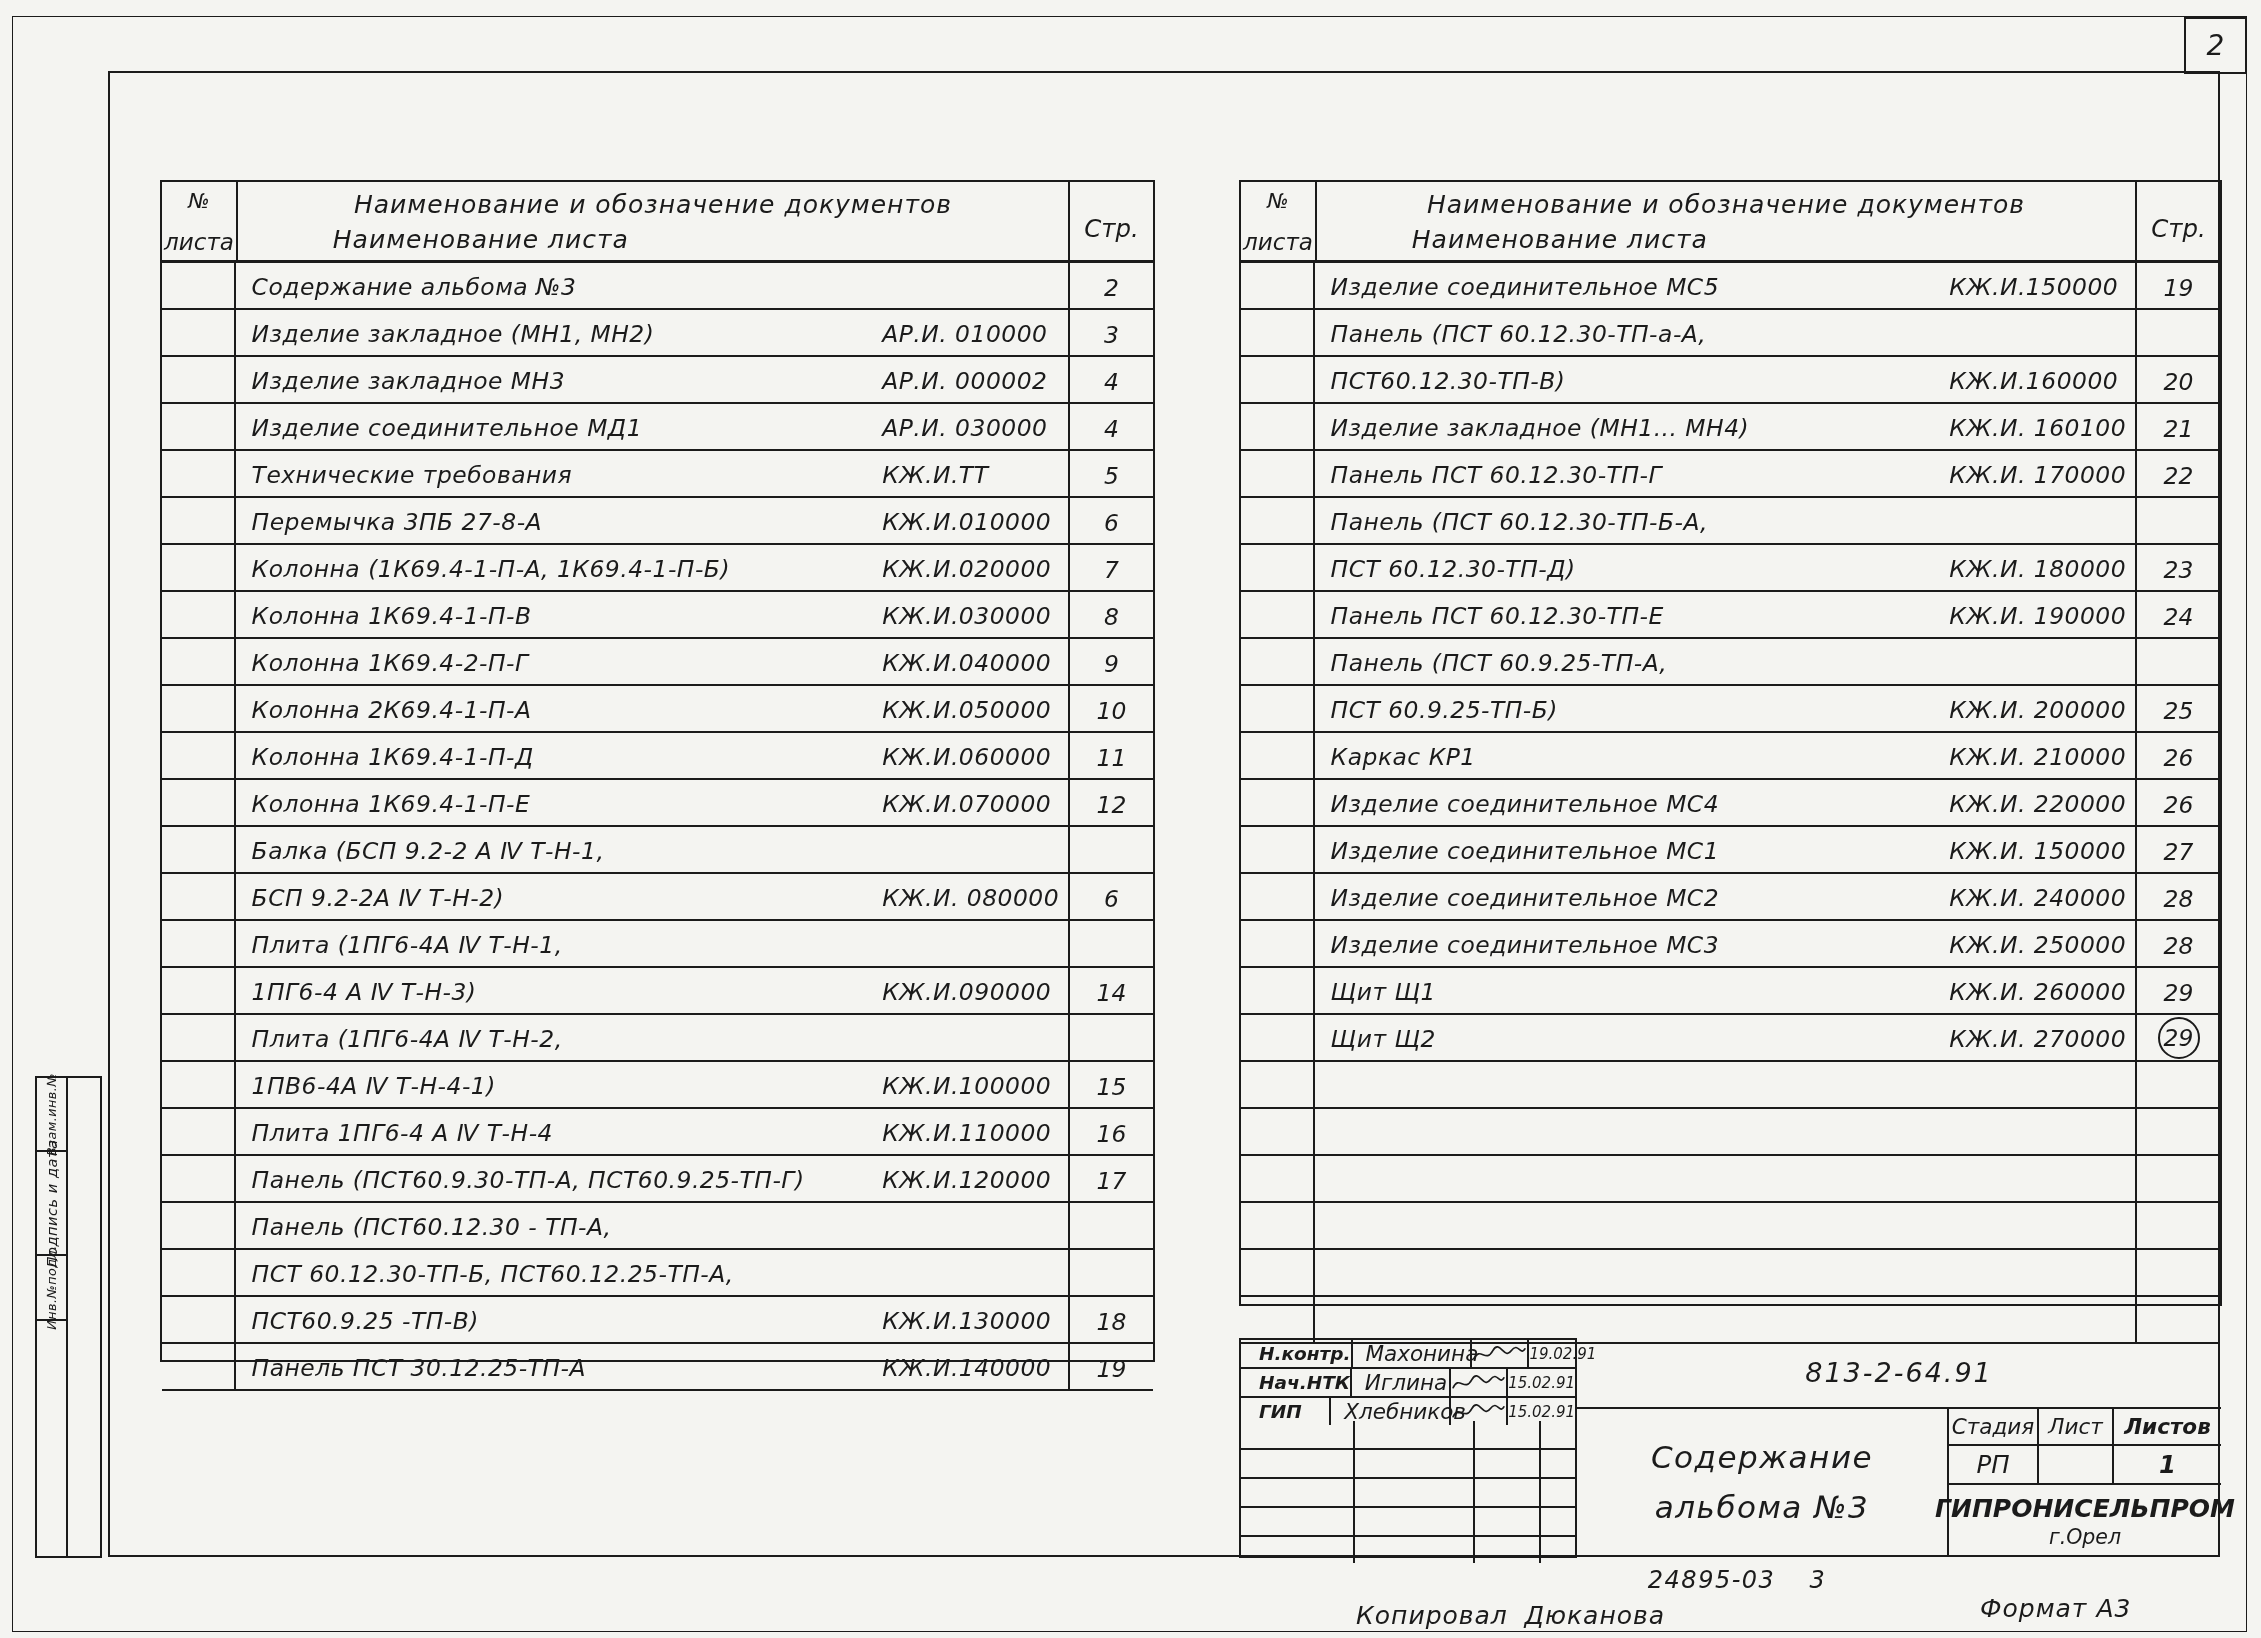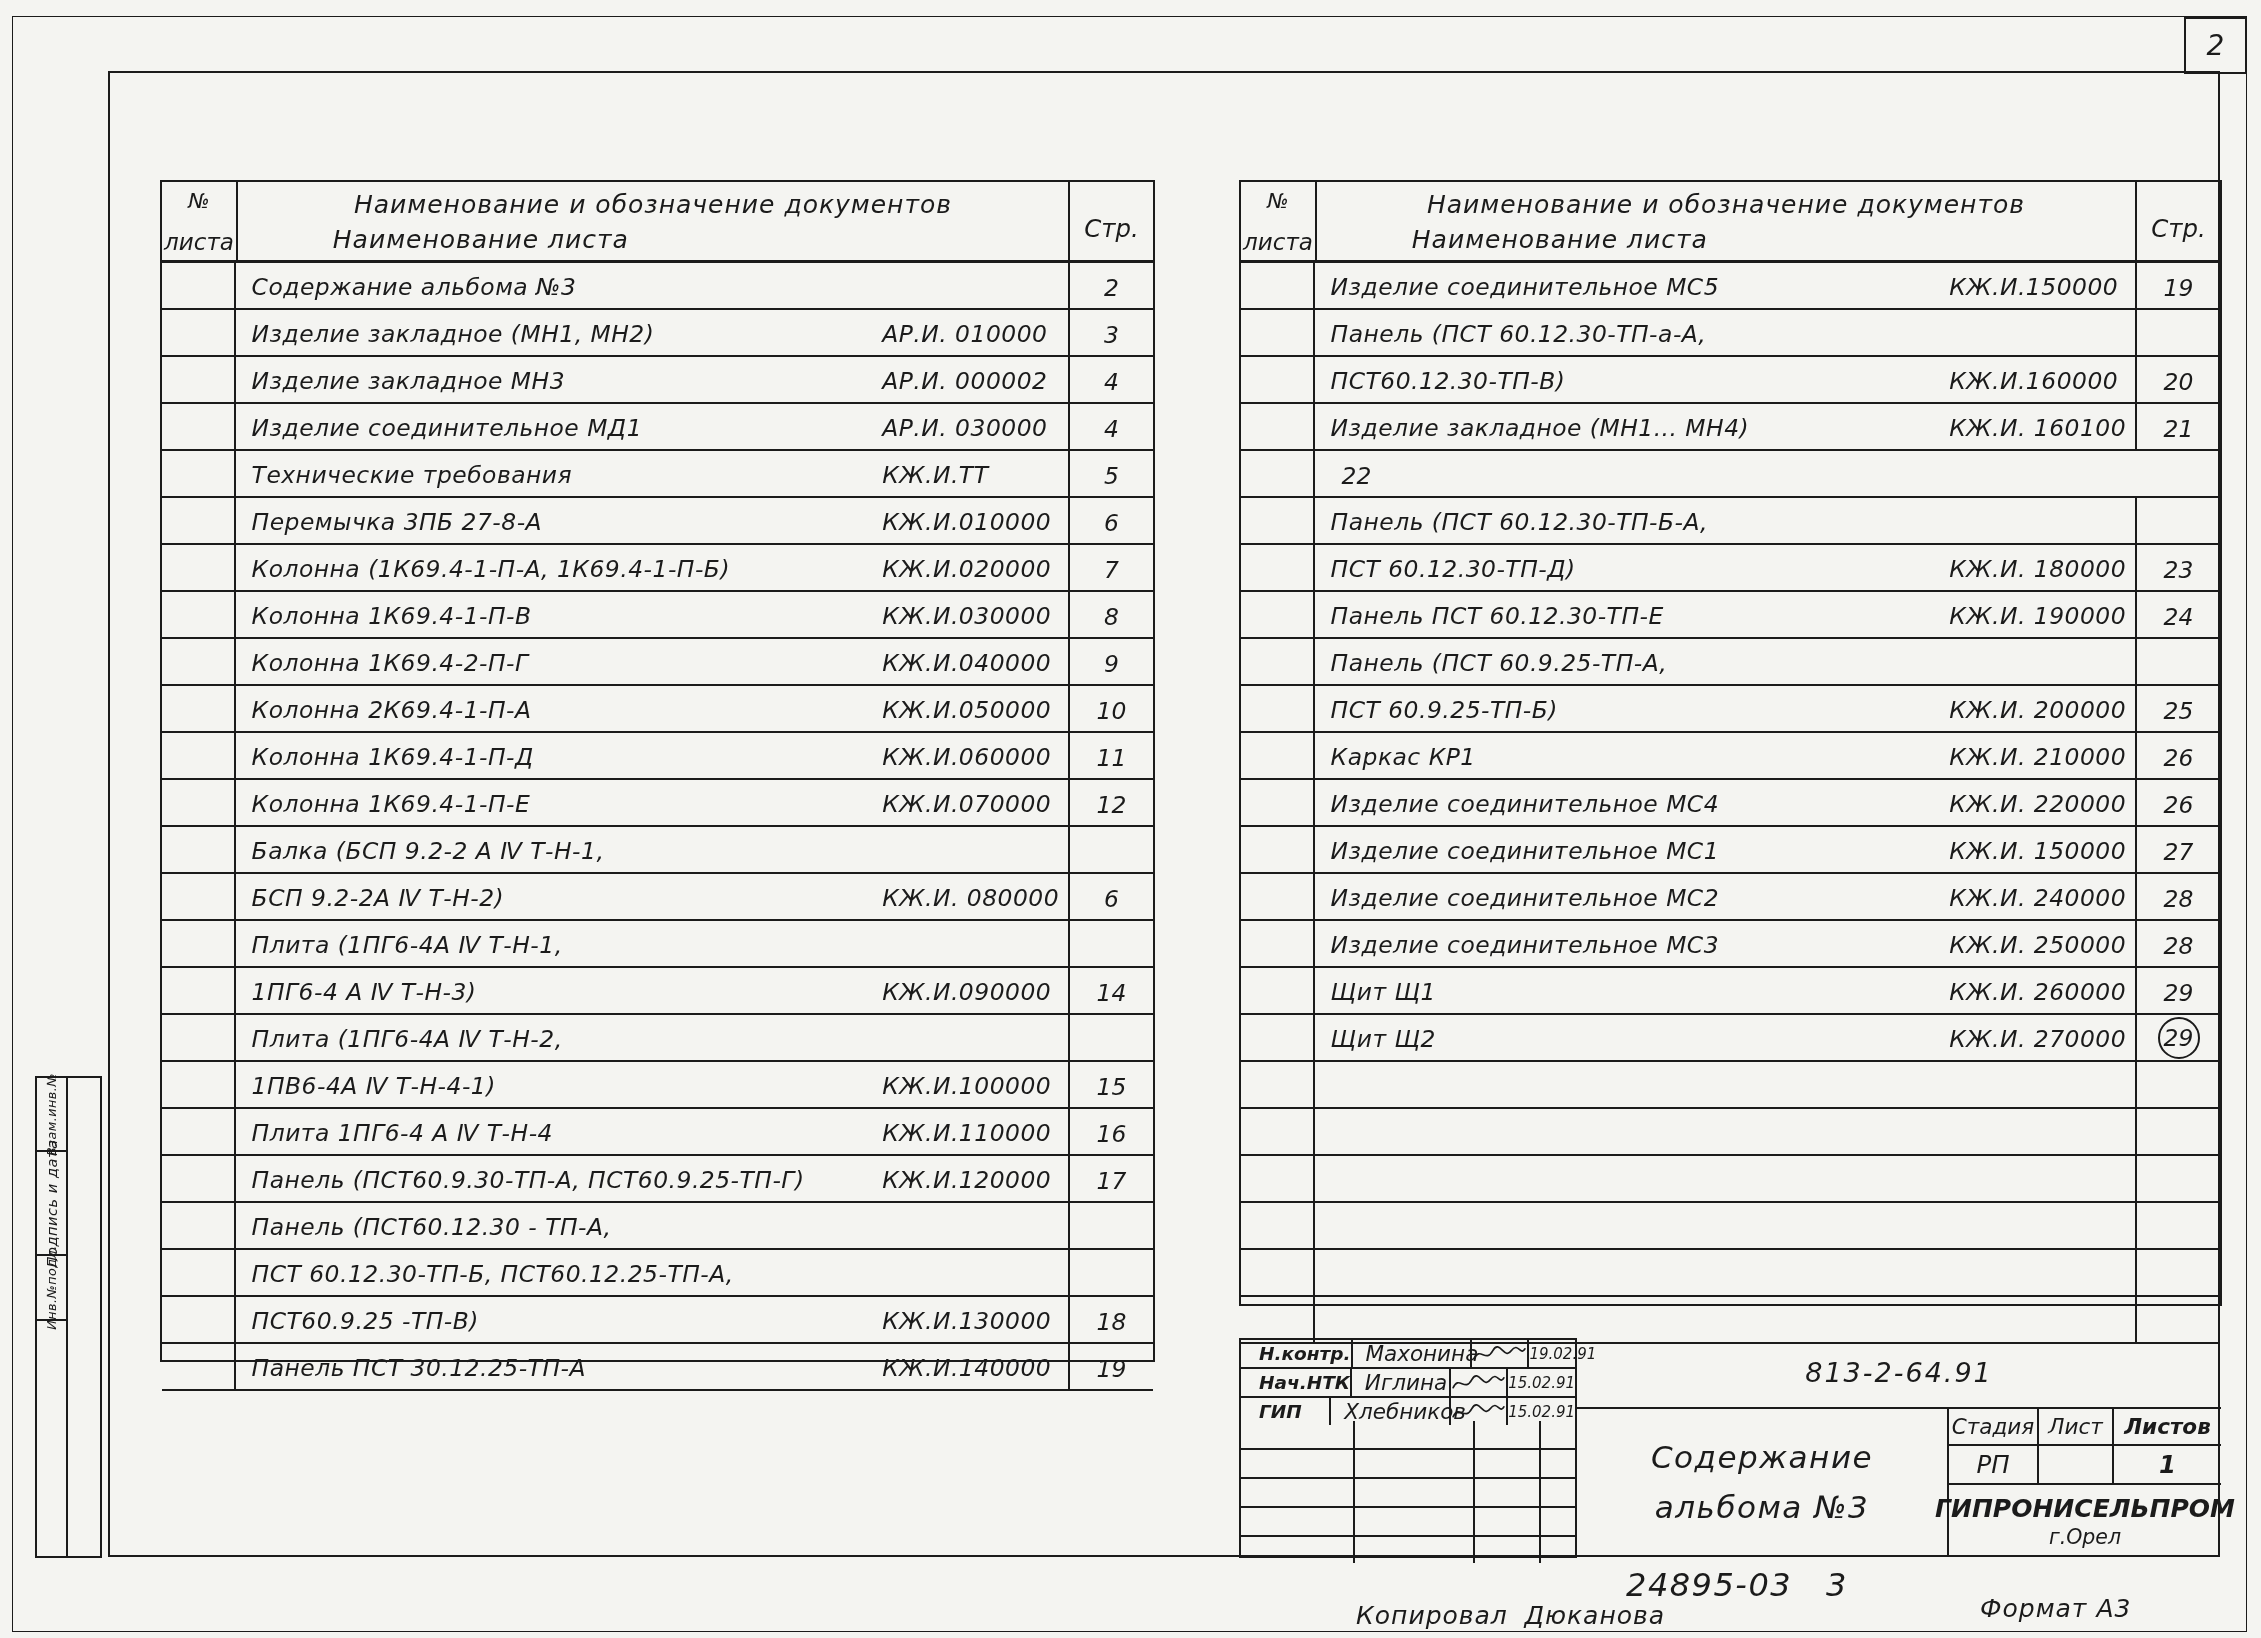--- a/index.html
+++ b/index.html
@@ -58,21 +58,21 @@
   .stage-hdr{height:35px;border-bottom:2px solid #1b1b1b;display:flex;}
   .stage-val{height:37px;border-bottom:2.4px solid #1b1b1b;display:flex;}
   .sg-c1{width:88px;border-right:2px solid #1b1b1b;display:flex;align-items:center;justify-content:center;font-size:21.5px;}
   .sg-c2{width:73px;border-right:2px solid #1b1b1b;display:flex;align-items:center;justify-content:center;font-size:21.5px;}
   .sg-c3{flex:1;display:flex;align-items:center;justify-content:center;font-size:21.5px;font-weight:bold;}
   .stage-val .sg-c1,.stage-val .sg-c2,.stage-val .sg-c3{font-size:24.4px;}
   .org-box{flex:1;display:flex;flex-direction:column;align-items:center;justify-content:center;}
   .org-name{font-size:25px;font-weight:bold;letter-spacing:0px;}
   .org-city{font-size:20.5px;margin-top:2px;}
   
-  .order-line{left:1532px;top:1566px;width:410px;display:flex;justify-content:center;gap:34px;font-size:32px;letter-spacing:1.5px;text-align:right;}
+  .order-line{left:1532px;top:1566px;width:410px;display:flex;justify-content:center;gap:34px;font-size:24px;letter-spacing:1.5px;text-align:right;}
   .copied-line{left:1356px;top:1601px;font-size:25px;letter-spacing:1px;display:flex;gap:16.6px;}
   .format-line{left:1980px;top:1594px;font-size:25px;letter-spacing:1px;}
   svg.sig{display:block;}
 </style>
 </head>
 <body>
 
 <div class="sheet">
 
   <div class="abs outer-border"></div>
@@ -435,20 +435,24 @@
             <span class="nm">Изделие  закладное (МН1... МН4)</span>
             <span class="cd">КЖ.И. 160100</span>
           </div>
           <div class="c-page">
             <span class="pg">21</span>
           </div>
         </div>
 
         <div class="trow">
           <div class="c-num"></div>
+          <div class="c-name">
+            <span class="nm">Панель  ПСТ 60.12.30-ТП-Г</span>
+            <span class="cd">КЖ.И. 170000</span>
+          </div>
           <div class="c-page">
             <span class="pg">22</span>
           </div>
         </div>
 
         <div class="trow">
           <div class="c-num"></div>
           <div class="c-name">
             <span class="nm">Панель (ПСТ 60.12.30-ТП-Б-А,</span>
             <span class="cd"></span>

